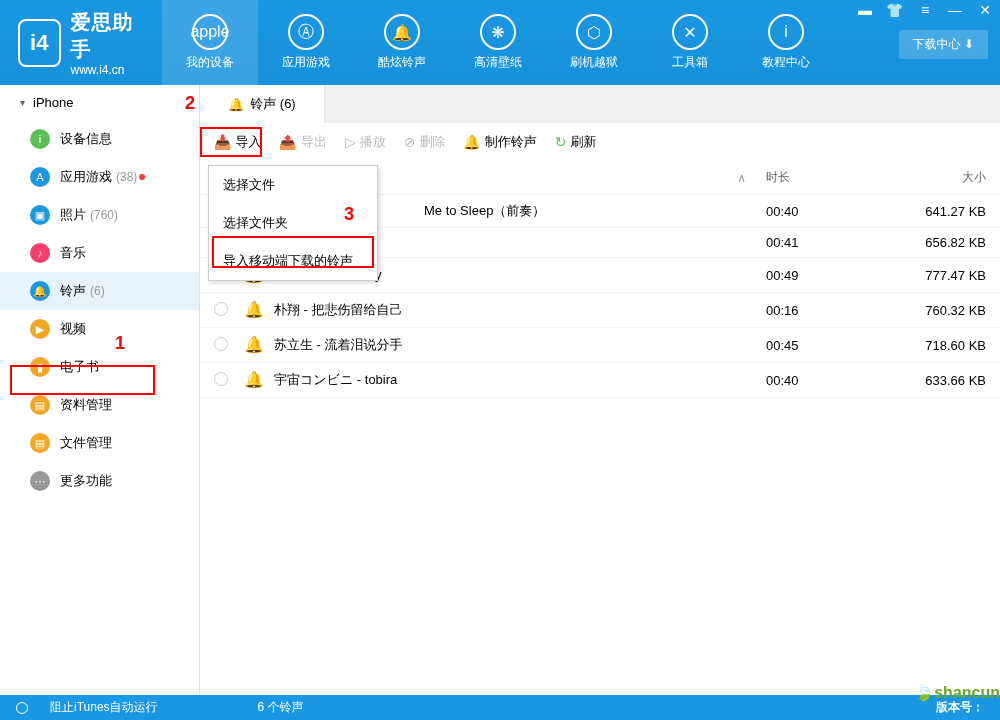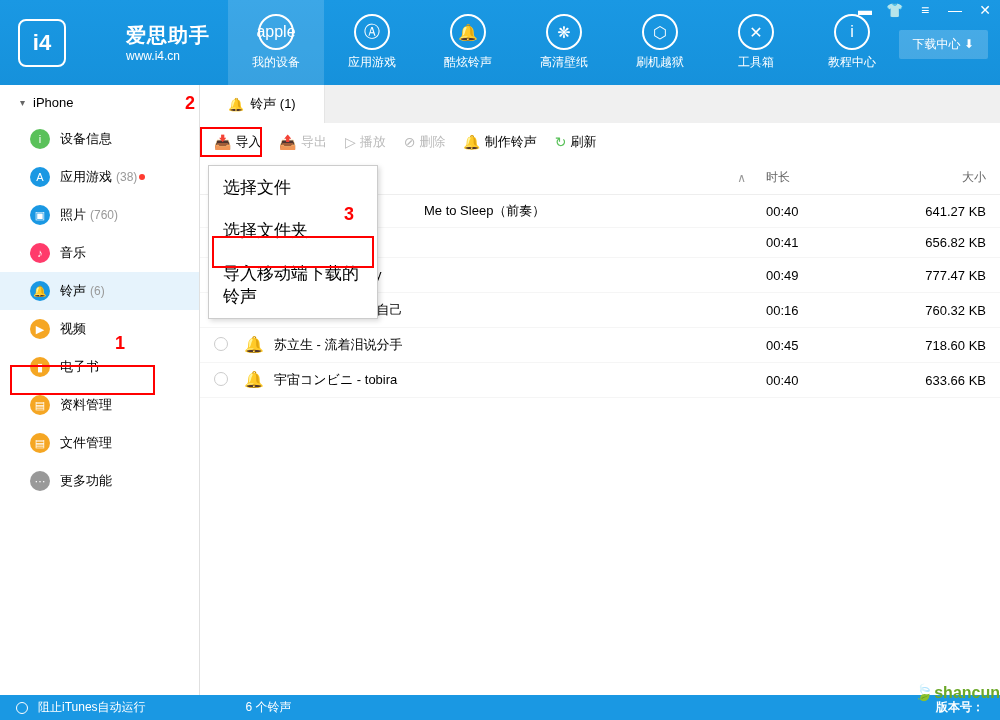--- a/index.html
+++ b/index.html
@@ -1,20 +1,20 @@
 <!DOCTYPE html>
 <html><head>
   <meta charset="utf-8">
   <style>
     * { margin: 0; padding: 0; box-sizing: border-box; font-family: "Microsoft YaHei", Arial, sans-serif; }
     body { width: 1000px; height: 720px; background: #fff; overflow: hidden; position: relative; }
     
     
     .header { height: 85px; background: linear-gradient(to bottom, #1a98e3, #1691db); display: flex; align-items: center; position: relative; }
-    .logo-area { display: flex; align-items: center; padding: 0 18px; width: 228px; justify-content: space-between; }
+    .logo-area { display: flex; align-items: center; padding: 0 18px; width: 162px; }
     .logo-box { width: 48px; height: 48px; border: 2px solid #fff; border-radius: 8px; display: flex; align-items: center; justify-content: center; color: #fff; font-size: 22px; font-weight: bold; }
     .logo-text { margin-left: 10px; color: #fff; }
     .logo-title { font-size: 20px; font-weight: bold; letter-spacing: 1px; }
     .logo-sub { font-size: 12px; }
     .nav-items { display: flex; height: 100%; }
     .nav-item { width: 96px; display: flex; flex-direction: column; align-items: center; justify-content: center; color: #fff; cursor: pointer; }
     .nav-item.active { background: rgba(255,255,255,0.15); }
     .nav-icon { width: 36px; height: 36px; border: 2px solid #fff; border-radius: 50%; display: flex; align-items: center; justify-content: center; margin-bottom: 4px; font-size: 16px; }
     .nav-label { font-size: 12px; }
     
@@ -47,39 +47,39 @@
     .toolbar { background: #fff; padding: 10px 14px; display: flex; align-items: center; gap: 18px; position: relative; }
     .tb-btn { display: flex; align-items: center; font-size: 13px; cursor: pointer; gap: 4px; }
     .tb-btn.disabled { color: #bbb; }
     .tb-icon { font-size: 14px; }
     .tb-import .tb-icon { color: #f5a623; }
     .tb-make .tb-icon { color: #1a98e3; }
     .tb-refresh .tb-icon { color: #5ac15a; }
     
     
     .dropdown { position: absolute; top: 42px; left: 8px; width: 170px; background: #fff; border: 1px solid #ccc; box-shadow: 2px 2px 5px rgba(0,0,0,0.15); z-index: 50; }
-    .dropdown-item { padding: 10px 14px; font-size: 17px; cursor: pointer; }
+    .dropdown-item { padding: 10px 14px; font-size: 13px; cursor: pointer; }
     
     
     .table-area { flex: 1; background: #fff; overflow: hidden; }
     .table-header { display: flex; padding: 8px 14px; border-bottom: 1px solid #eee; font-size: 12px; color: #666; }
     .col-check { width: 30px; }
     .col-name { flex: 1; display: flex; align-items: center; }
     .col-duration { width: 120px; }
     .col-size { width: 100px; text-align: right; }
     .sort-arrow { margin-left: auto; margin-right: 20px; color: #999; }
     .table-row { display: flex; padding: 7px 14px; font-size: 13px; align-items: center; border-bottom: 1px solid #f5f5f5; }
     .row-check { width: 30px; }
     .row-check span { width: 14px; height: 14px; border: 1px solid #ccc; border-radius: 50%; display: inline-block; }
     .row-name { flex: 1; display: flex; align-items: center; text-align: center; }
     .row-bell { width: 20px; height: 20px; color: #1a98e3; margin-right: 10px; font-size: 16px; }
     
     
     .status-bar { height: 25px; background: #1a98e3; color: #fff; display: flex; align-items: center; padding: 0 16px; font-size: 12px; }
-    .status-left { display: flex; align-items: center; gap: 10px; }
+    .status-left { display: flex; align-items: center; gap: 22px; }
     .status-circle { width: 12px; height: 12px; border: 1.5px solid #fff; border-radius: 50%; }
     .status-center { margin-left: 100px; text-align: center; }
     .status-right { margin-left: auto; font-weight: bold; }
     
     .watermark { position: absolute; bottom: 18px; right: 0; font-size: 16px; font-weight: bold; color: #6ba828; z-index: 200; }
     .watermark .leaf { color: #8fc74a; }
   </style>
 </head>
 <body>
 
@@ -189,21 +189,21 @@
       </div>
 
     <div class="anno" style="top:248px; left:115px;">1</div>
     <div class="red-box" style="top:280px; left:10px; width:145px; height:30px;"></div>
   </div>
 
   <div class="main">
     <div class="tabs">
       <div class="tab">
         <span class="bell">🔔</span>
-        <span>铃声 (1)</span>
+        <span>铃声 (6)</span>
       </div>
     </div>
 
     <div class="toolbar">
       <div class="tb-btn tb-import">
         <span class="tb-icon">📥</span>
         <span>导入</span>
       </div>
       <div class="tb-btn disabled">
         <span class="tb-icon">📤</span>

